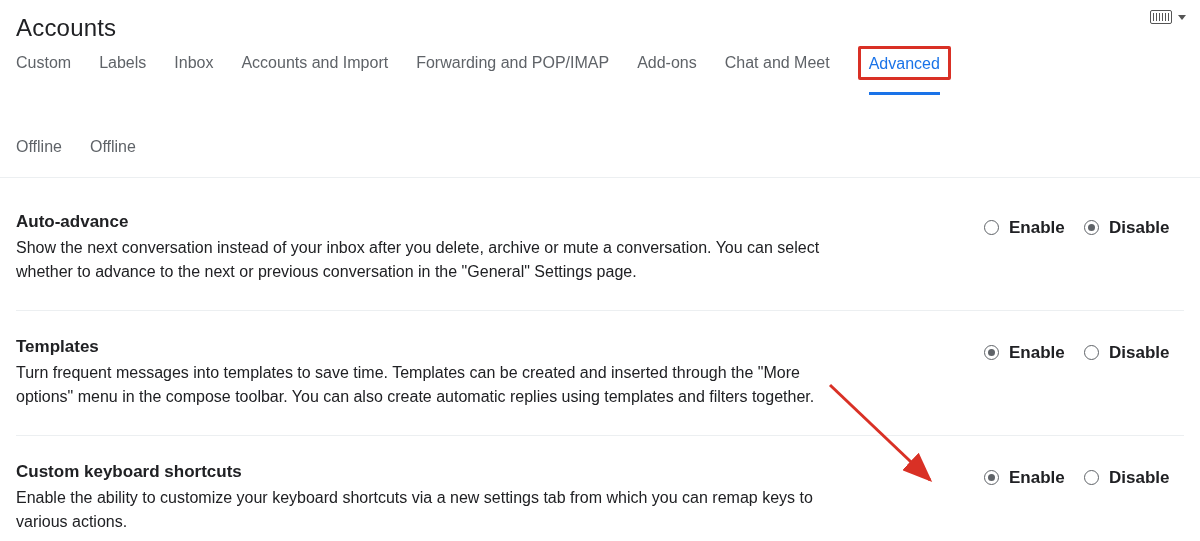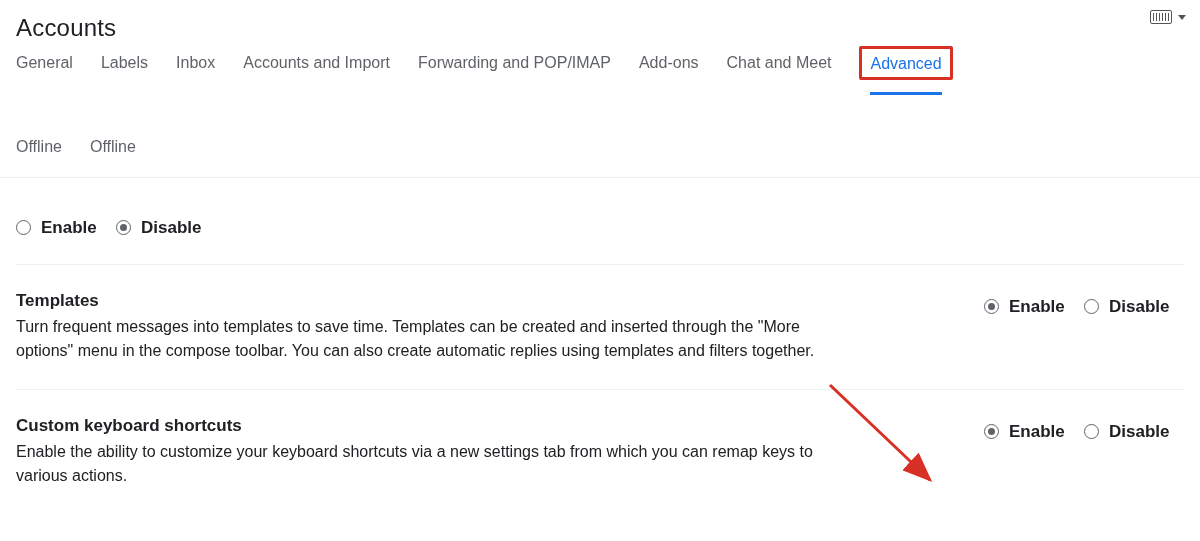--- a/index.html
+++ b/index.html
@@ -123,40 +123,44 @@
 <body>
 
 <div class="top-right-controls">
   <span class="input-tools-icon"></span>
   <span class="caret-down"></span>
 </div>
 
 <h1 class="page-title">Accounts</h1>
 
 <nav class="tabs">
-  <span class="tab">General</span>
+  <span class="tab">Custom</span>
   <span class="tab">Labels</span>
   <span class="tab">Inbox</span>
   <span class="tab">Accounts and Import</span>
   <span class="tab">Forwarding and POP/IMAP</span>
   <span class="tab">Add-ons</span>
   <span class="tab">Chat and Meet</span>
   <span class="tab-highlight-box">
     <span class="tab active">Advanced</span>
   </span>
 
   <span class="tab-row-break"></span>
 
   <span class="tab">Offline</span>
   <span class="tab">Offline</span>
 </nav>
 
 <div class="settings-list">
 
   <div class="setting-row">
+    <div class="setting-info">
+      <div class="setting-title">Auto-advance</div>
+      <div class="setting-desc">Show the next conversation instead of your inbox after you delete, archive or mute a conversation. You can select whether to advance to the next or previous conversation in the "General" Settings page.</div>
+    </div>
     <div class="setting-options">
       <label class="radio-option">
         <span class="radio"></span>
         <span>Enable</span>
       </label>
       <label class="radio-option">
         <span class="radio checked"></span>
         <span>Disable</span>
       </label>
     </div>

